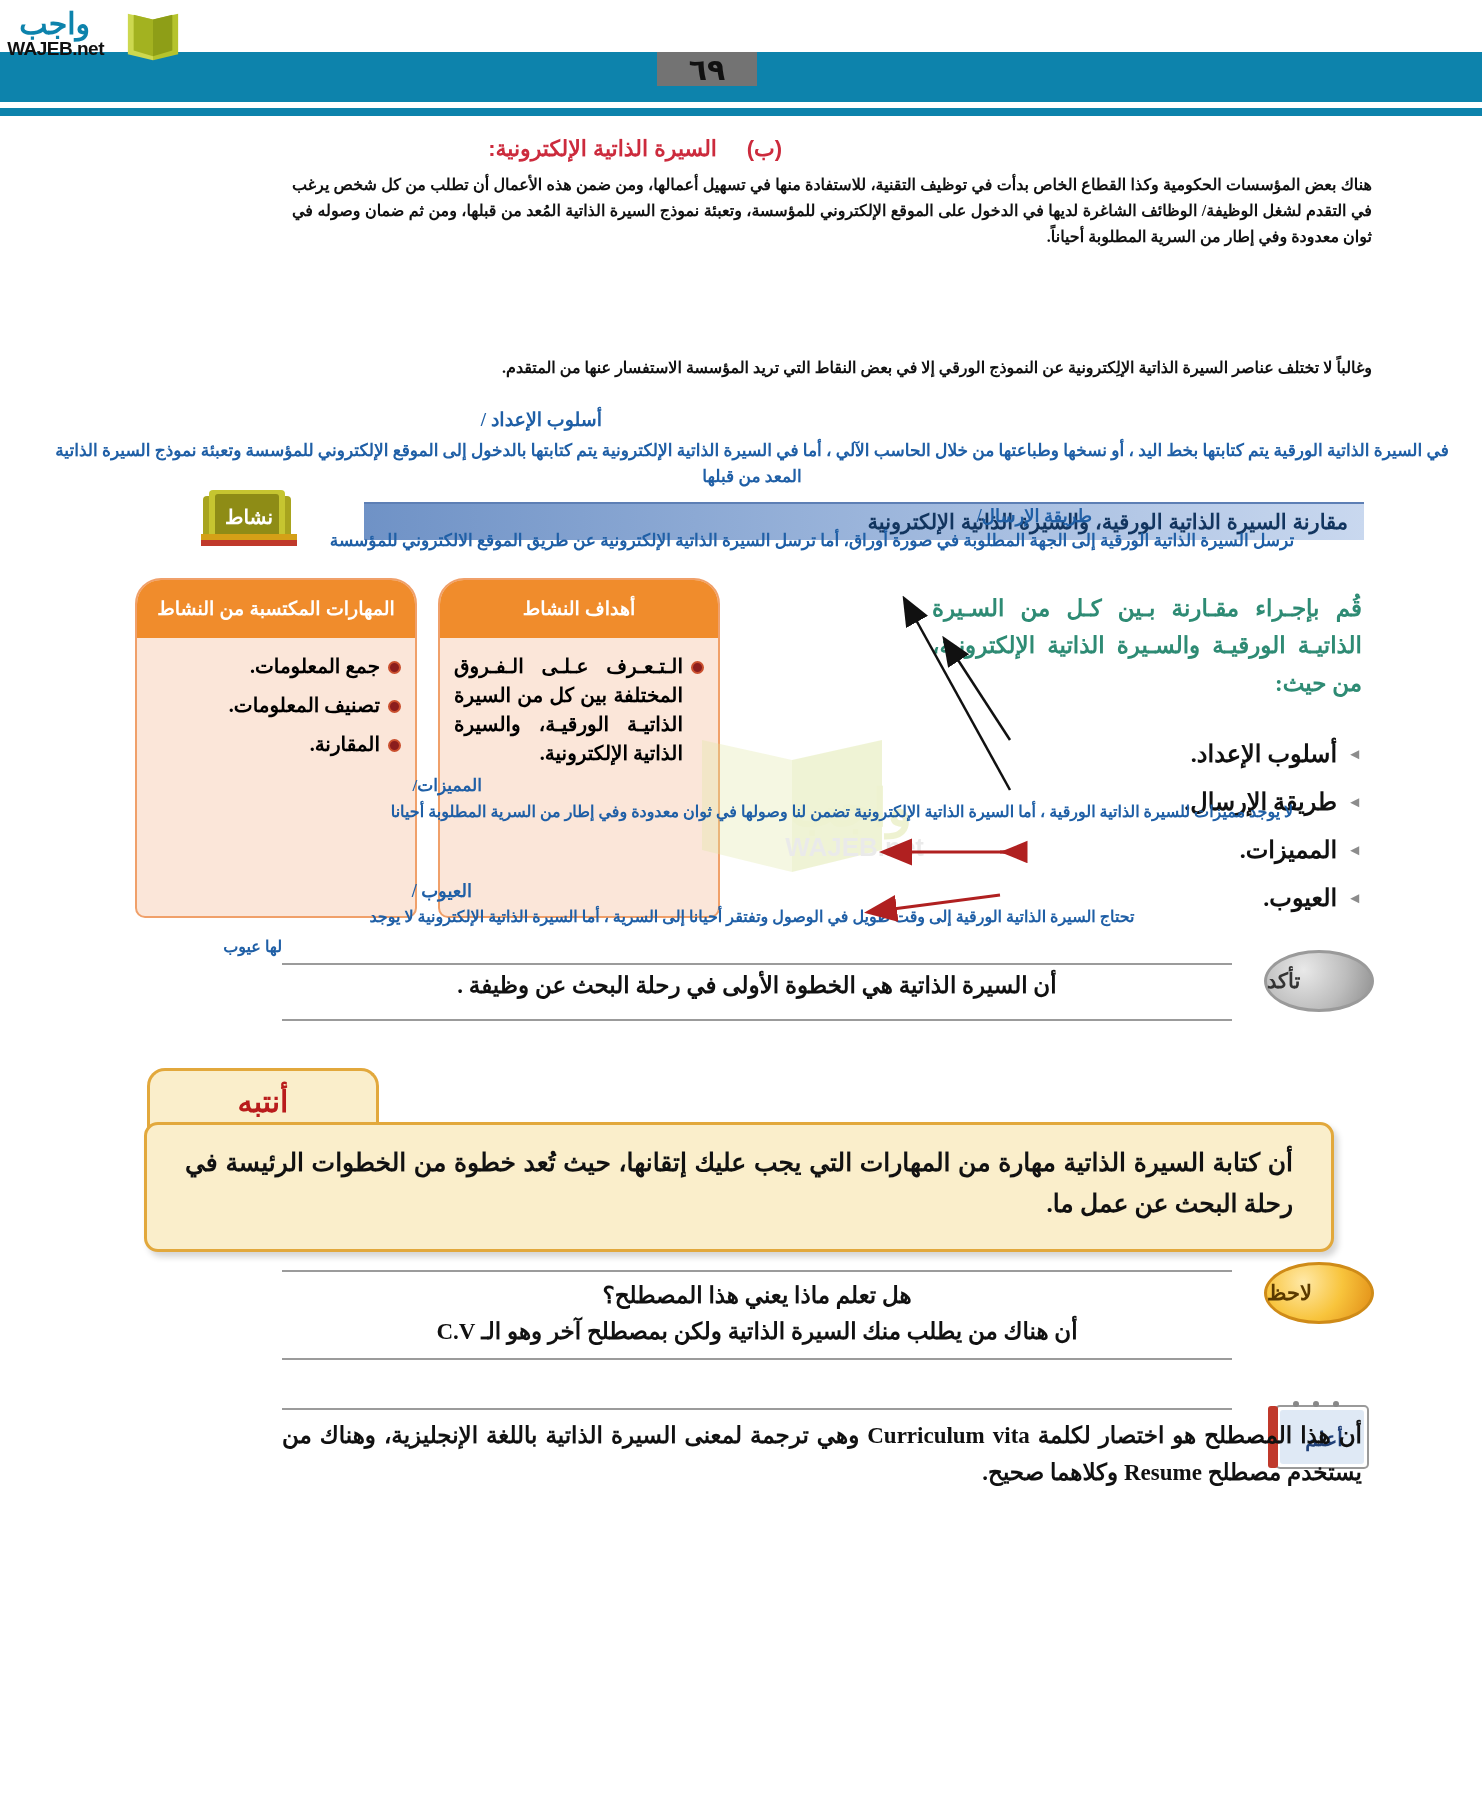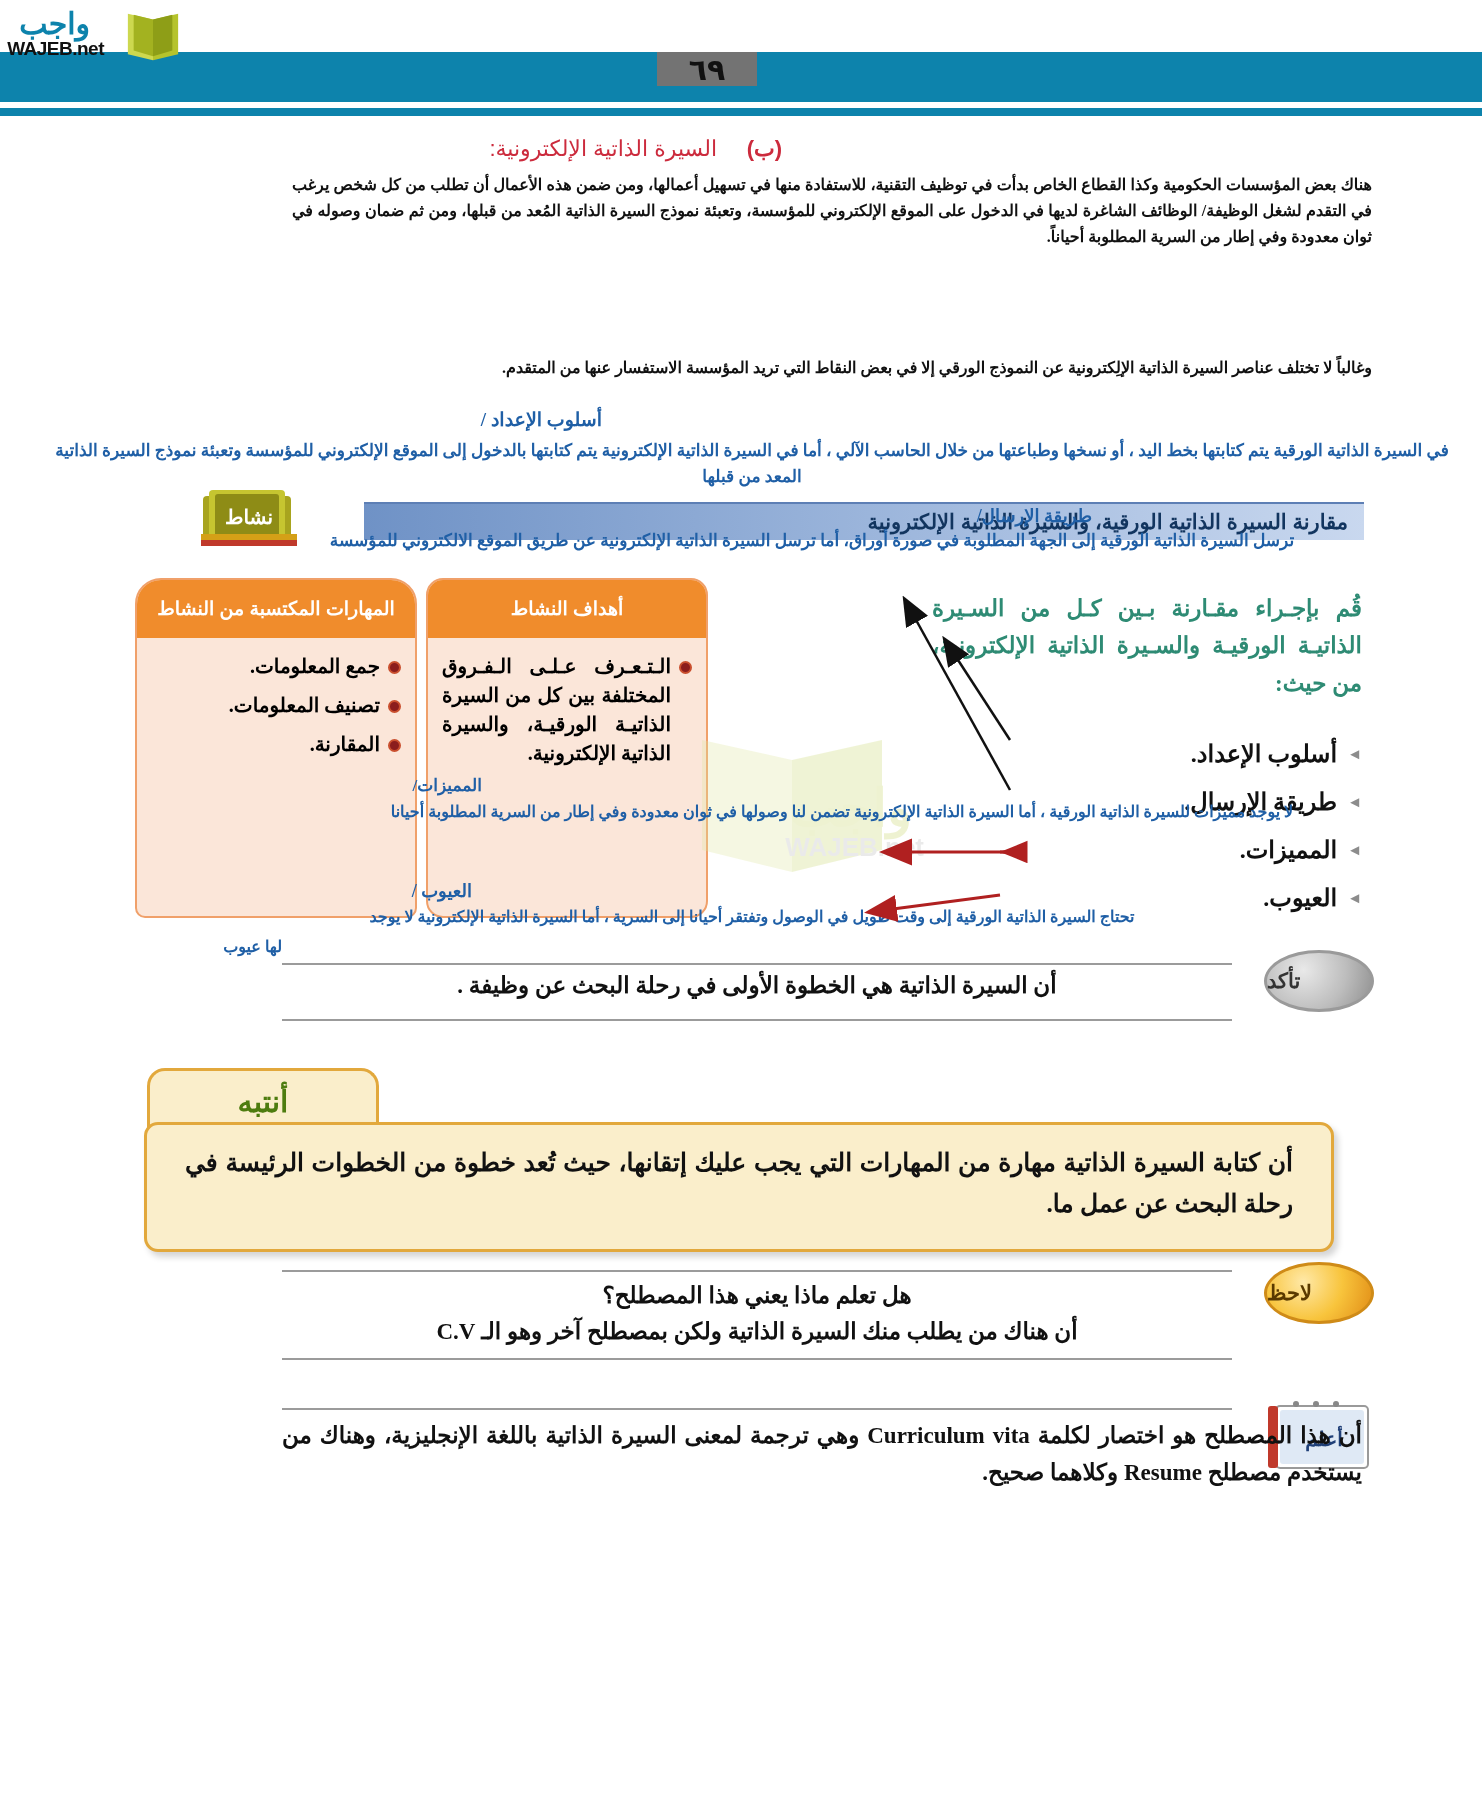--- a/index.html
+++ b/index.html
@@ -44,21 +44,21 @@
     position:absolute; right:78px; top:34px;
     font-size:19px; font-weight:bold; color:#111;
     font-family:"Liberation Sans", sans-serif;
     letter-spacing:-0.5px;
   }
   .logo-book { position:absolute; left:112px; top:2px; width:58px; height:58px; }
 
   
   .section-title {
     position:absolute; top:136px; right:765px;
-    font-size:22px; font-weight:normal; color:#cc2b3d;
+    font-size:22px; font-weight:bold; color:#cc2b3d;
     font-family:"Liberation Sans", sans-serif;
     white-space:nowrap;
     margin-left:35px;
   }
   .section-marker {
     position:absolute; top:136px; right:700px;
     font-size:22px; font-weight:bold; color:#cc2b3d;
     font-family:"Liberation Sans", sans-serif;
   }
   .para {
@@ -114,21 +114,21 @@
   .panels {
     position:absolute; top:578px; right:762px; width:585px; height:340px;
   }
   .panel {
     position:absolute; top:0; width:282px; height:340px;
     background:#fbe6d9;
     border:2px solid #f0a06a;
     border-radius:26px 26px 10px 10px;
     overflow:hidden;
   }
-  .panel.right { right:12px;border-radius:17px; }
+  .panel.right { right:0; }
   .panel.left  { left:0; }
   .panel-head {
     height:58px; background:#f08c2c;
     display:flex; align-items:center; justify-content:center;
     text-align:center; padding:0 19px;
   }
   .panel-head span {
     font-size:19px; font-weight:bold; color:#ffffff;
     font-family:"Liberation Sans", sans-serif;
     line-height:1.25;
@@ -210,21 +210,21 @@
   }
 
   
   .attn-tab {
     position:absolute; top:1068px; right:1103px; width:232px; height:64px;
     background:#faeecb; border:3px solid #e2a83c;
     border-radius:18px 18px 0 0; border-bottom:none;
     display:flex; align-items:center; justify-content:center;
   }
   .attn-tab span {
-    font-size:30px; font-weight:bold; color:#4d7c0f;
+    font-size:30px; font-weight:bold; color:#b91c1c;
     font-family:"Liberation Sans", sans-serif;
   }
   .attn-box {
     position:absolute; top:1122px; right:148px; width:1190px; height:130px;
     background:#faeecb; border:3px solid #e2a83c; border-radius:14px;
     box-shadow:4px 5px 6px rgba(0,0,0,0.17);
     padding:18px 38px;
   }
   .attn-box p {
     margin:0; font-size:25px; font-weight:bold; color:#111;

